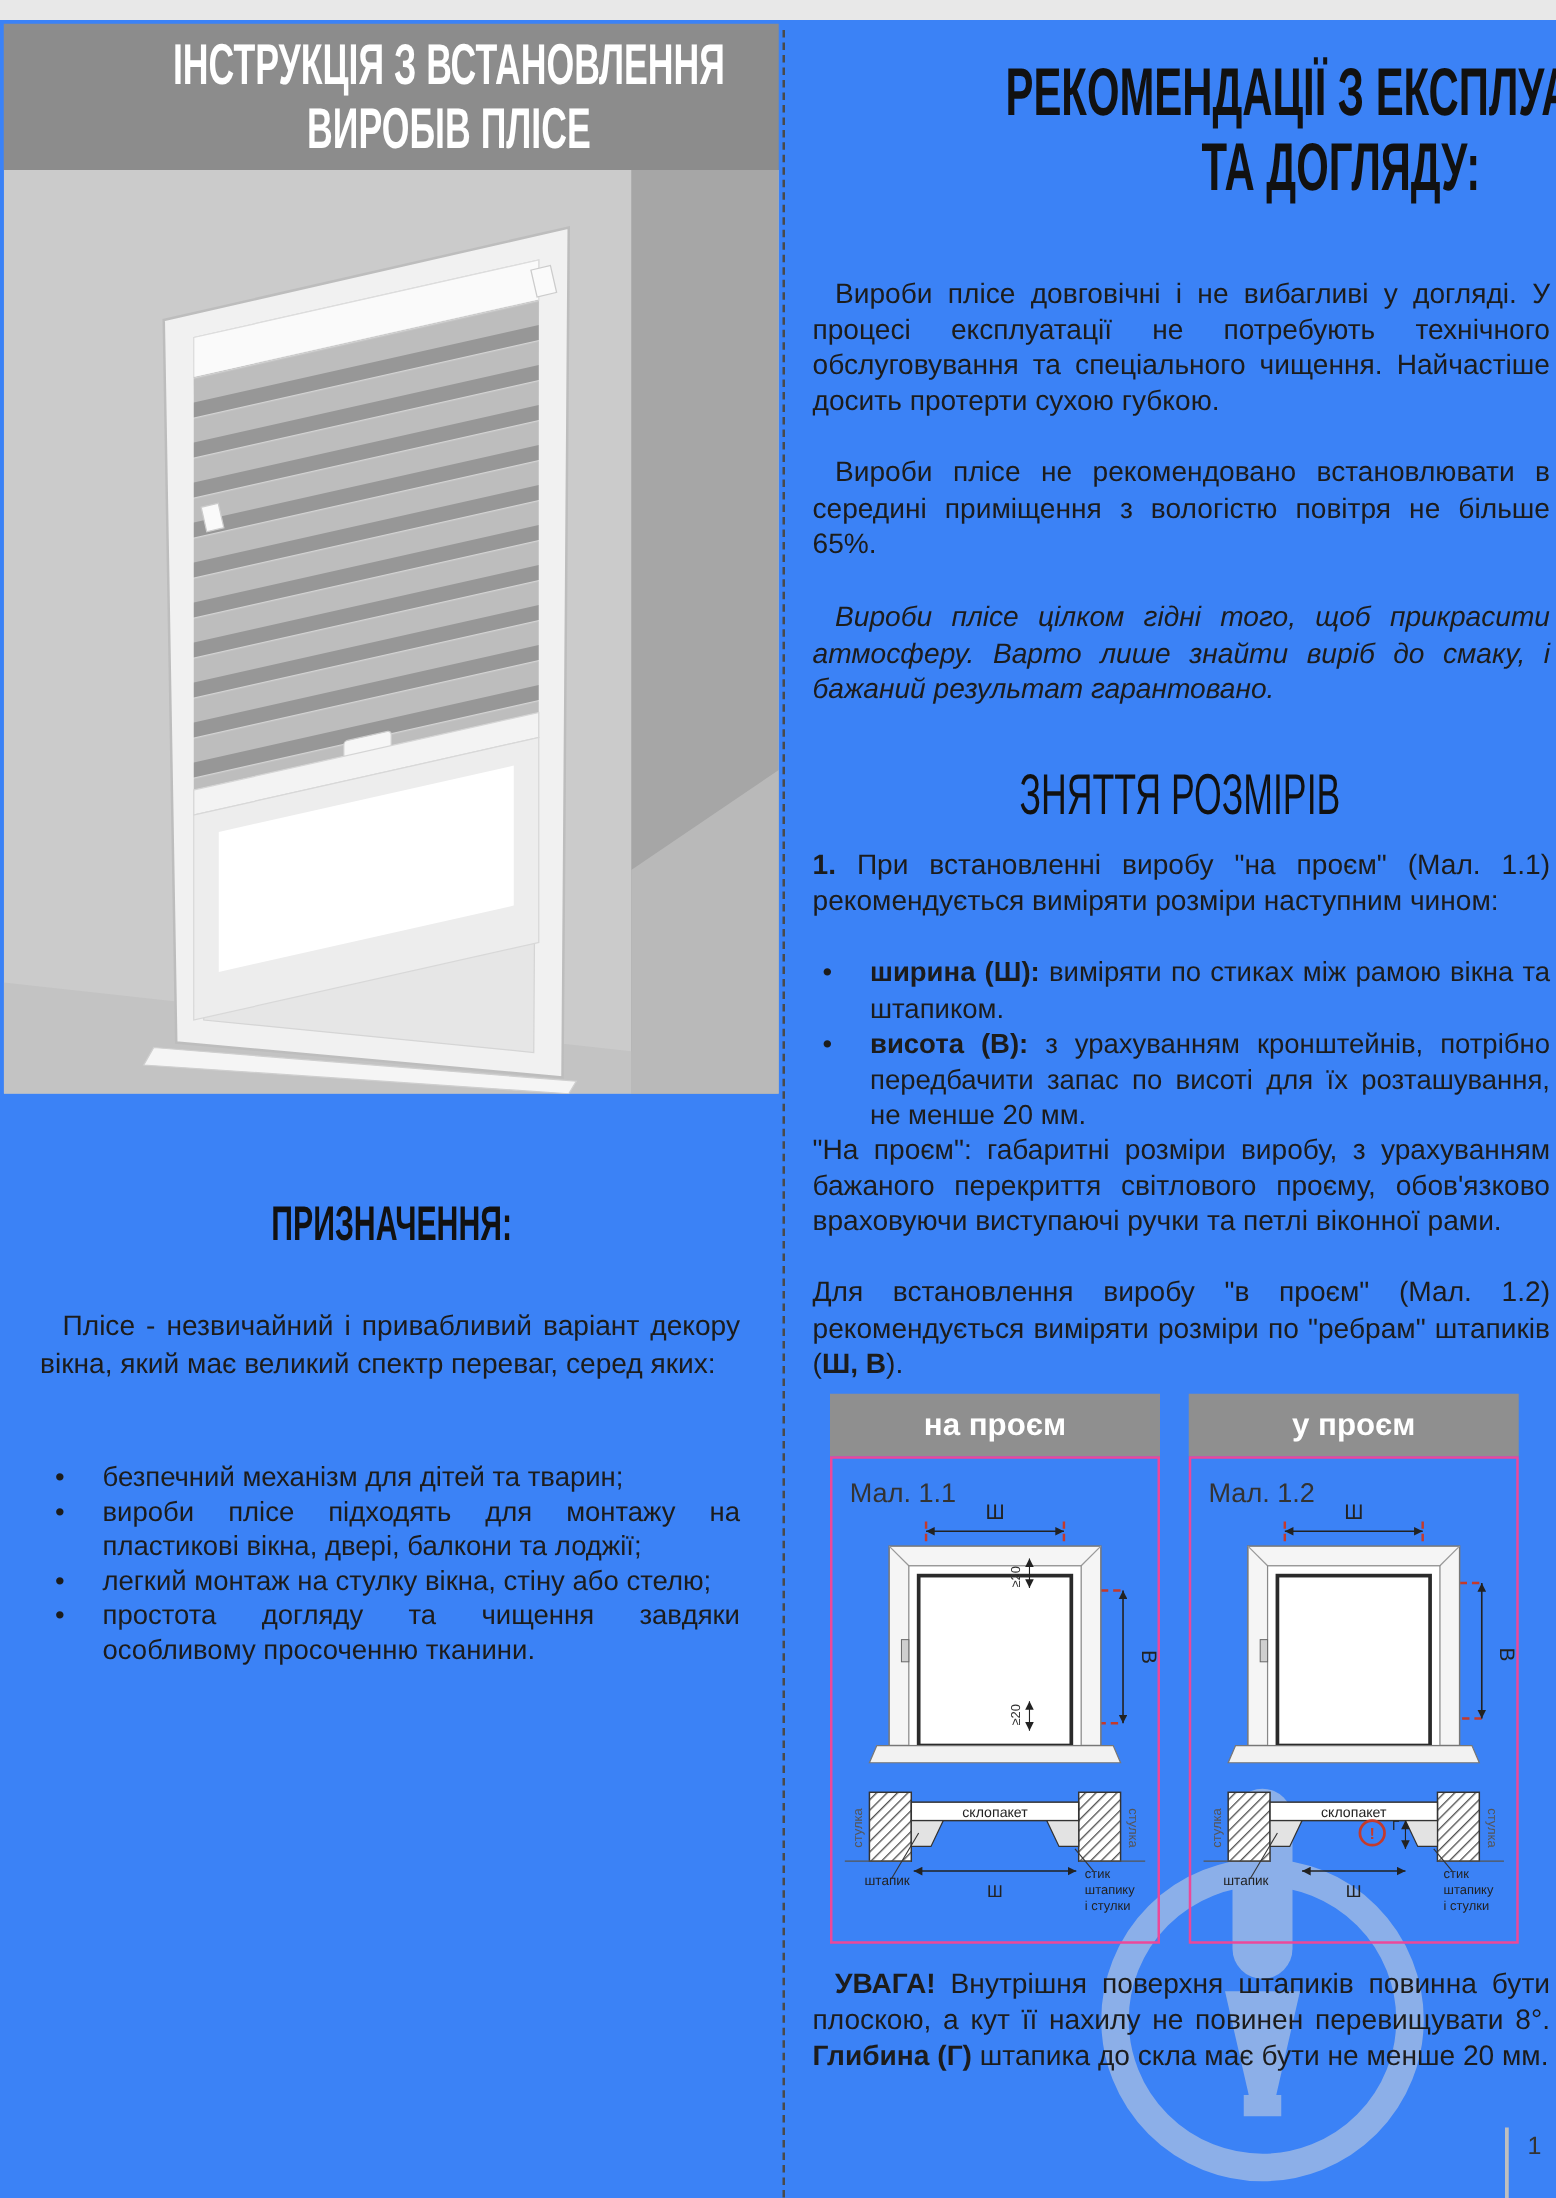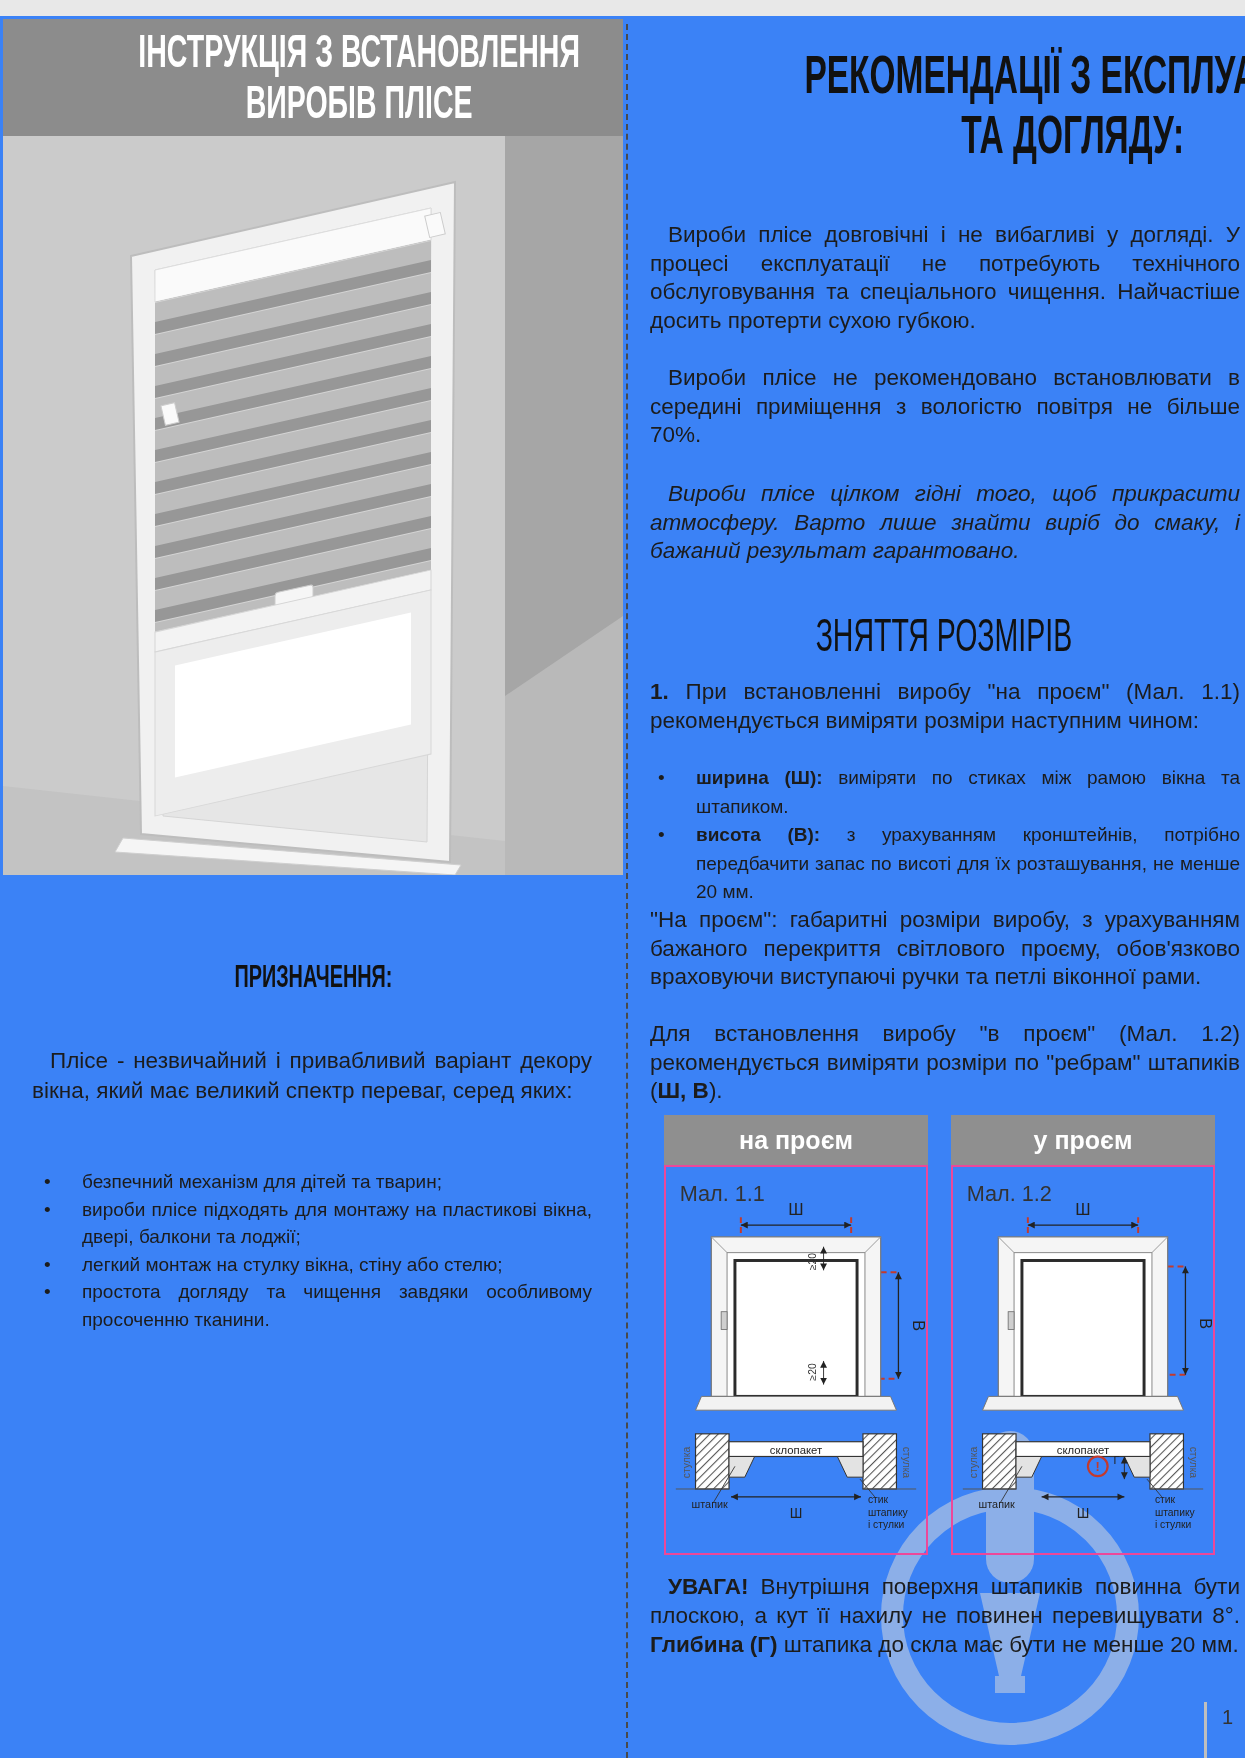--- a/index.html
+++ b/index.html
@@ -6,26 +6,26 @@
   .page{position:relative;width:1245px;height:1758px;background:#3b82f6;
         font-family:"Liberation Sans",sans-serif;color:#1c1c1c;overflow:hidden;margin:16px auto;}
   .cond{display:inline-block;transform:scaleX(0.62);transform-origin:50% 50%;white-space:nowrap;}
 
   
   .left-title{position:absolute;left:3px;top:3px;width:620px;height:117px;background:#8c8c8c;
               color:#fff;text-align:center;font-weight:bold;}
   .left-title .cond{margin-top:7px;font-size:46px;line-height:51px;}
   .photo{position:absolute;left:3px;top:120px;width:620px;height:739px;}
   .h-purpose{position:absolute;left:0;top:942px;width:626px;margin:0;text-align:center;
-             font-size:32px;font-weight:bold;color:#111;}
+             font-size:39px;font-weight:bold;color:#111;}
   .bodytxt{position:absolute;font-size:22.5px;line-height:28.5px;text-align:justify;margin:0;}
   .ind{text-indent:18px;}
   .p-intro{left:32px;top:1030px;width:560px;line-height:30px;}
   ul.blist{list-style:none;margin:0;padding:0;position:absolute;}
-  .blist li{position:relative;padding-left:50px;text-align:justify;font-size:19px;line-height:27.5px;}
+  .blist li{position:relative;padding-left:50px;text-align:justify;font-size:22px;line-height:27.5px;}
   .blist li::before{content:"\2022";position:absolute;left:12px;}
   .left-blist{left:32px;top:1152px;width:560px;}
 
   .divider{position:absolute;left:626px;top:8px;height:1744px;border-left:2px dashed #4a4a4a;}
 
   
   .h-care{position:absolute;left:640px;top:28px;width:600px;margin:0;text-align:center;
           font-size:54px;line-height:60px;font-weight:bold;color:#111;}
   .p-care1{left:650px;top:205px;width:590px;}
   .p-care2{left:650px;top:348px;width:590px;}
@@ -113,21 +113,21 @@
 
   <div class="divider"></div>
 
   <h1 class="h-care">
     <span class="cond">
       <span>РЕКОМЕНДАЦІЇ З ЕКСПЛУАТАЦІЇ</span><br>
       <span>ТА ДОГЛЯДУ:</span>
     </span>
   </h1>
   <p class="bodytxt p-care1 ind">Вироби плісе довговічні і не вибагливі у догляді. У процесі експлуатації не потребують технічного обслуговування та спеціального чищення. Найчастіше досить протерти сухою губкою.</p>
-  <p class="bodytxt p-care2 ind">Вироби плісе не рекомендовано встановлювати в середині приміщення з вологістю повітря не більше 70%.</p>
+  <p class="bodytxt p-care2 ind">Вироби плісе не рекомендовано встановлювати в середині приміщення з вологістю повітря не більше 65%.</p>
   <p class="bodytxt p-care3 ind">Вироби плісе цілком гідні того, щоб прикрасити атмосферу. Варто лише знайти виріб до смаку, і бажаний результат гарантовано.</p>
 
   <h2 class="h-measure">
     <span class="cond">ЗНЯТТЯ РОЗМІРІВ</span>
   </h2>
   <p class="bodytxt p-step"><b>1.</b><span> При встановленні виробу "на проєм" (Мал. 1.1) рекомендується виміряти розміри наступним чином:</span></p>
   <ul class="blist right-blist">
     <li><b>ширина (Ш):</b><span> виміряти по стиках між рамою вікна та штапиком.</span></li>
     <li><b>висота (В):</b><span> з урахуванням кронштейнів, потрібно передбачити запас по висоті для їх розташування, не менше 20 мм.</span></li>
   </ul>

